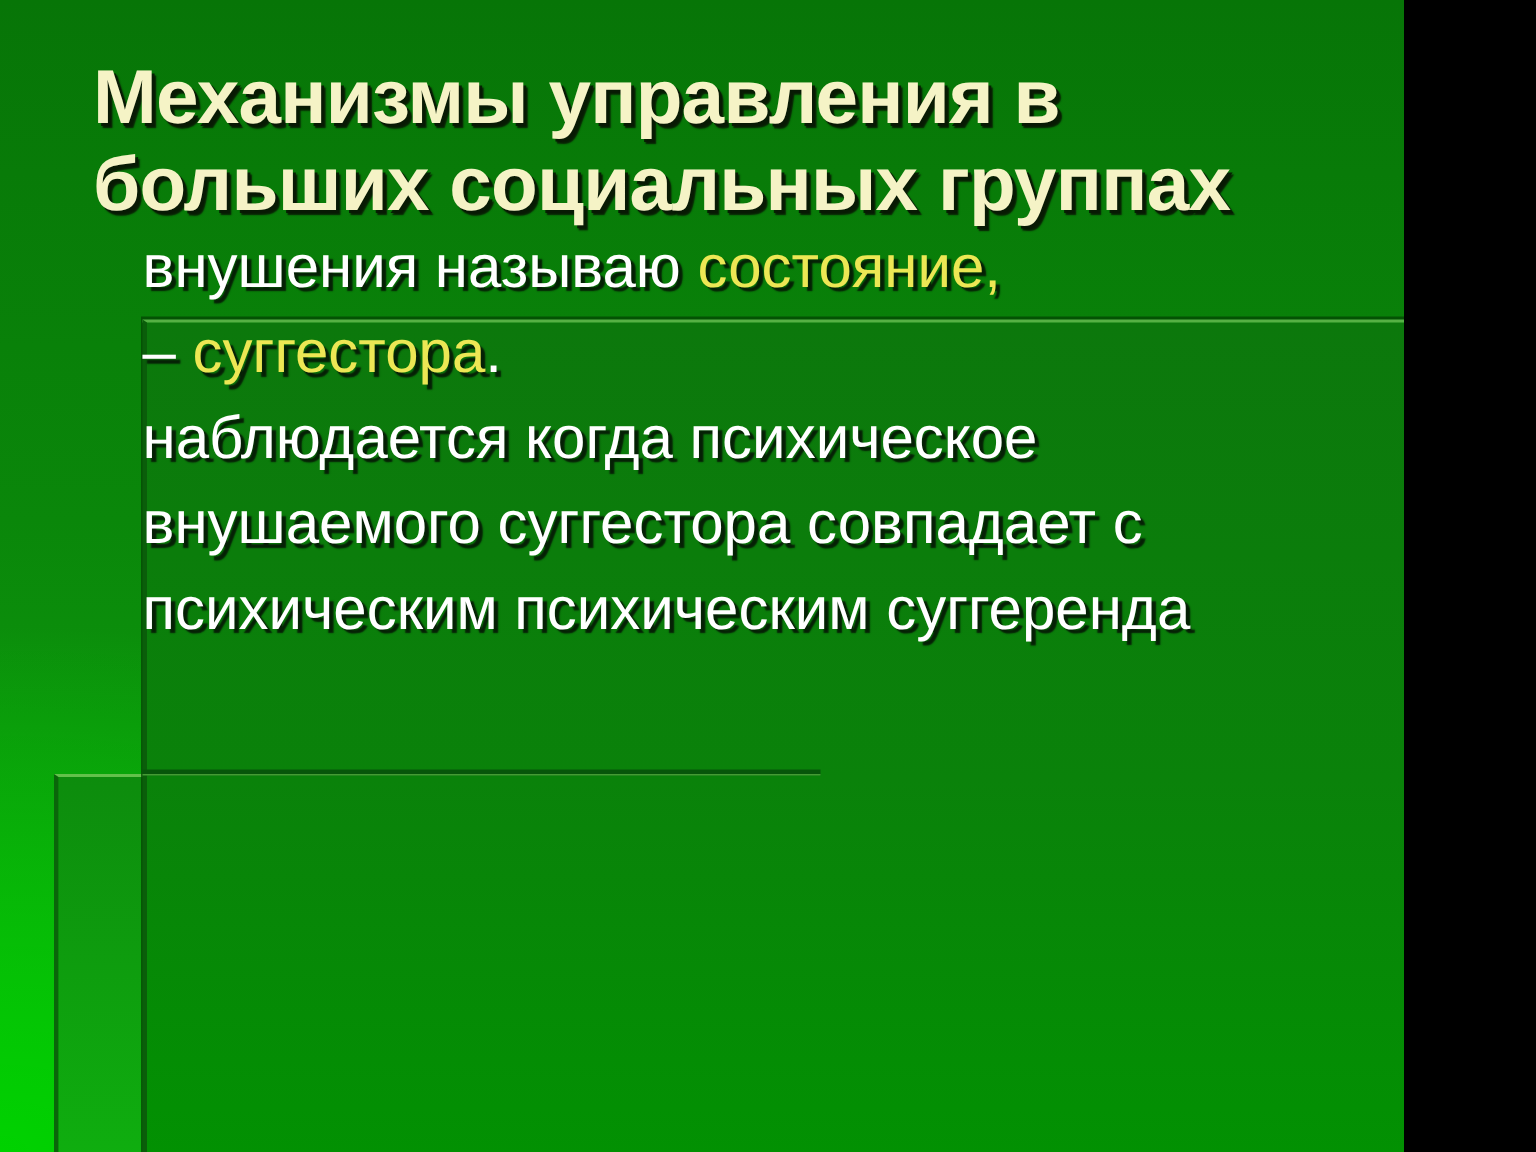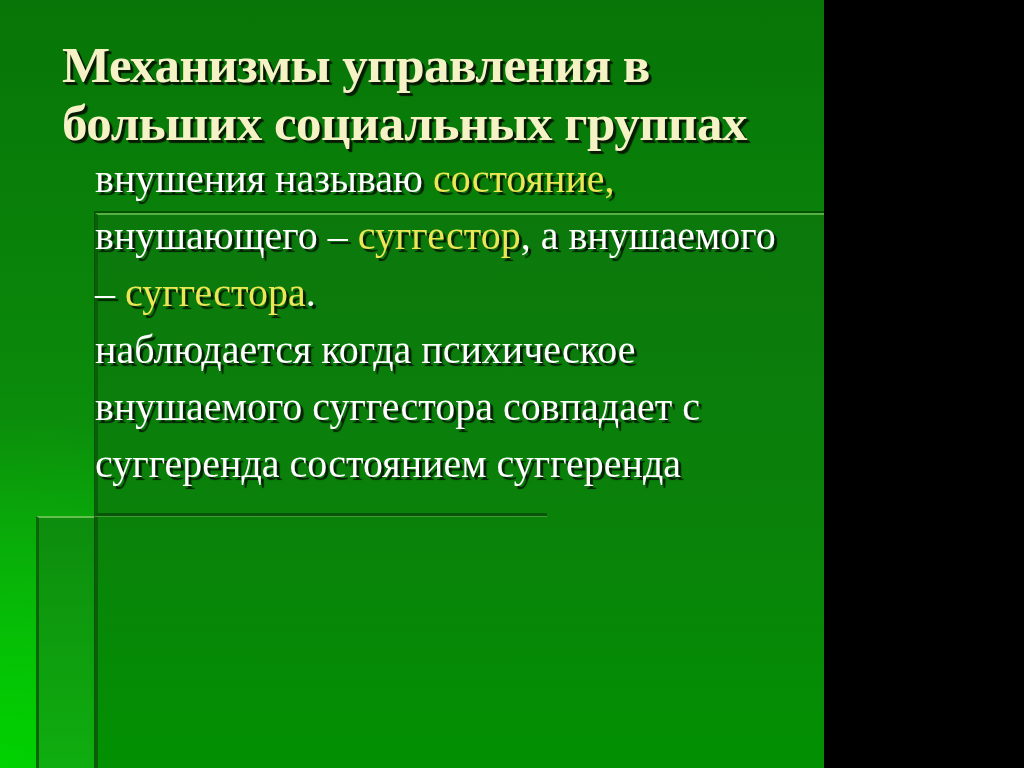--- a/index.html
+++ b/index.html
@@ -1,21 +1,21 @@
 <!DOCTYPE html>
 <html><head>
 <meta charset="utf-8">
 <style>
   html, body { margin: 0; padding: 0; background: #000; }
   .slide {
     position: relative;
-    width: 824px;
+    width: 936px;
     height: 768px;
     overflow: hidden;
-    font-family: Liberation Serif, serif;
+    font-family: Liberation Sans, sans-serif;
     background:
       radial-gradient(130% 95% at 0% 100%, #00d200 0%, rgba(0,140,0,0) 48%),
       linear-gradient(180deg, #077507 0%, #0a870a 45%, #0e9e0e 80%, #10a810 100%);
   }
 
   
   .accent-panel {
     position: absolute;
     left: 36px; top: 516px;
     width: 560px; height: 252px;
@@ -78,20 +78,19 @@
   <div class="main-panel"></div>
   <div class="divider-line"></div>
 
   <div class="slide-title">
     <div>Механизмы управления в</div>
     <div>больших социальных группах</div>
   </div>
 
   <div class="body-text">
     <div class="body-line"><span>внушения называю </span><span class="hl">состояние,</span></div>
-    <div class="body-line"><span>внушающего – </span><span class="hl">суггестор</span><span>, а внушаемого</span></div>
     <div class="body-line"><span>– </span><span class="hl">суггестора</span><span>.</span></div>
     <div class="body-line"><span>наблюдается когда психическое</span></div>
     <div class="body-line"><span>внушаемого суггестора совпадает с</span></div>
-    <div class="body-line"><span>суггеренда состоянием суггеренда</span></div>
+    <div class="body-line"><span>психическим психическим суггеренда</span></div>
   </div>
 
 </div>
 
 </body></html>

